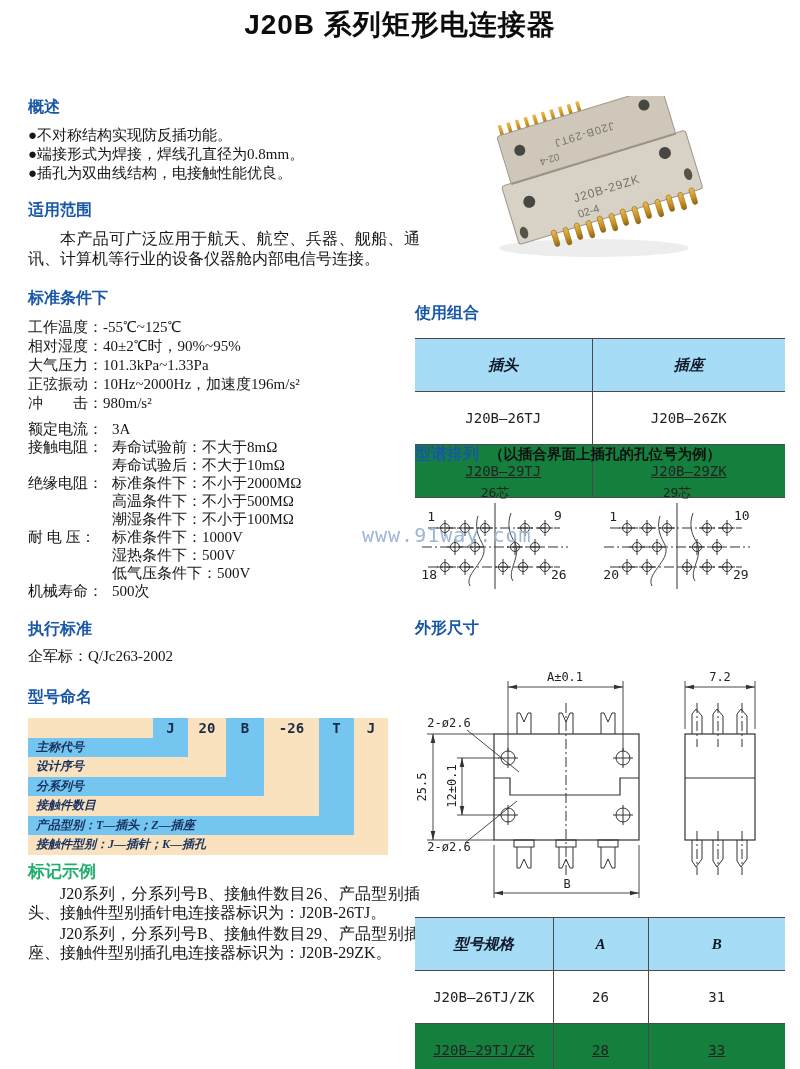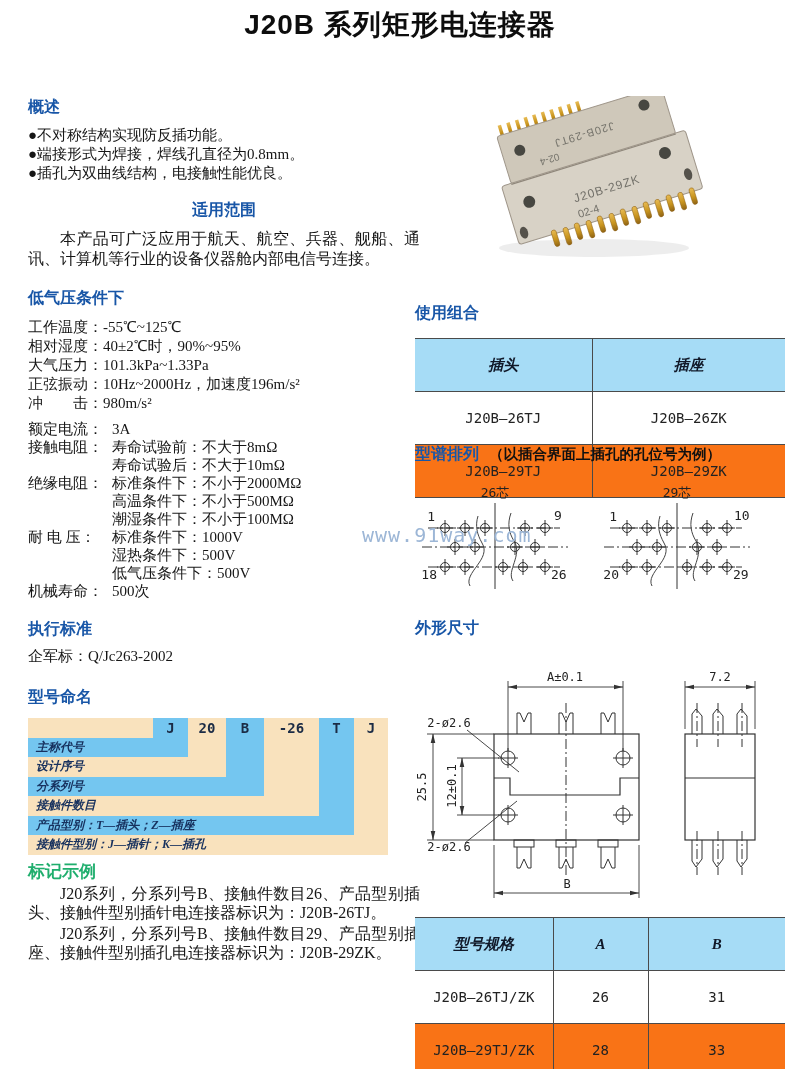--- a/index.html
+++ b/index.html
@@ -5,41 +5,41 @@
   html,body{margin:0;padding:0;background:#ffffff;}
   .page{position:relative;width:800px;height:1069px;background:#fff;overflow:hidden;
         font-family:"Liberation Serif",serif;color:#161616;}
   .title{position:absolute;top:6px;left:0;width:100%;text-align:center;margin:0;
          font-family:"Liberation Sans",sans-serif;font-weight:bold;font-size:28px;color:#0d0d0d;letter-spacing:1px;}
   .h-blue{font-family:"Liberation Sans",sans-serif;font-weight:bold;font-size:16px;line-height:26px;color:#1856a7;margin:0;}
   .h-green{font-family:"Liberation Sans",sans-serif;font-weight:bold;font-size:17px;line-height:21px;color:#1fae6d;margin:0;}
   .left-col{position:absolute;left:28px;top:94px;width:392px;}
   .bullets{margin-top:6px;font-size:15px;line-height:19px;}
   .para{margin:6px 0 0 0;font-size:16px;line-height:20px;text-align:justify;text-indent:2em;}
-  .mt14{margin-top:14px;text-align:center;} .mt16{margin-top:16px;} .mt18{margin-top:18px;}
+  .mt14{margin-top:14px;} .mt16{margin-top:16px;} .mt18{margin-top:18px;}
   .env{margin-top:7px;font-size:15px;line-height:19px;}
   .perf{margin-top:7px;font-size:15px;line-height:18px;}
   .perf-row{display:flex;}
   .perf-label{width:84px;flex:none;white-space:pre;}
   .std{margin-top:5px;font-size:15px;line-height:19px;}
   
   .naming{position:relative;width:360px;height:137px;background:#f9e2bd;margin-top:8px;}
   .nb{position:absolute;background:#74c6f0;}
   .ncode{position:absolute;top:0;height:20px;line-height:20px;text-align:center;
          font-family:"DejaVu Sans Mono",monospace;font-size:14px;font-weight:bold;color:#1b2b45;}
   .nlabel{position:absolute;left:8px;height:29px;line-height:19px;font-style:italic;font-weight:bold;
           font-size:12px;color:#17315e;white-space:nowrap;}
   .mark-para{margin:2px 0 0 0;font-size:16px;line-height:19px;text-align:justify;text-indent:2em;}
   
   .abs{position:absolute;}
   table{border-collapse:collapse;width:370px;table-layout:fixed;}
   td,th{border:1px solid #4a4a4a;height:28px;text-align:center;vertical-align:middle;padding:12px;}
   th{background:#a6dcf6;font-style:italic;font-weight:bold;font-size:15px;color:#101828;}
   td{font-family:"DejaVu Sans Mono",monospace;font-size:14px;color:#222;}
-  tr.tan td{background:#f97316;}
+  tr.tan td{background:#15803d;text-decoration:underline;}
   th:first-child,td:first-child{border-left:none;} th:last-child,td:last-child{border-right:none;}
   table{border-top:1.5px solid #3f3f3f;border-bottom:1.5px solid #3f3f3f;}
   .spec-note{font-size:14.5px;color:#101010;font-weight:bold;margin-left:6px;}
   .watermark{position:absolute;left:362px;top:523px;font-family:"DejaVu Sans Mono",monospace;
              font-size:20px;color:#9cb6d6;letter-spacing:1px;z-index:9;pointer-events:none;}
   .cad{font-family:"DejaVu Sans Mono",monospace;font-size:12px;fill:#222;}
   .cad13{font-family:"DejaVu Sans Mono",monospace;font-size:13px;fill:#222;}
   .cl{stroke:#333;stroke-width:1;stroke-dasharray:10 3 2 3;fill:none;}
   .sv{fill:none;stroke:#444;stroke-width:1;}
   .bodyln{fill:none;stroke:#333;stroke-width:1.2;}
@@ -58,21 +58,21 @@
     <h2 class="h-blue">概述</h2>
     <div class="bullets">
       <div>●不对称结构实现防反插功能。</div>
       <div>●端接形式为焊接，焊线孔直径为0.8mm。</div>
       <div>●插孔为双曲线结构，电接触性能优良。</div>
     </div>
 
     <h2 class="h-blue mt14">适用范围</h2>
     <p class="para">本产品可广泛应用于航天、航空、兵器、舰船、通讯、计算机等行业的设备仪器舱内部电信号连接。</p>
 
-    <h2 class="h-blue mt16">低气压条件下</h2>
+    <h2 class="h-blue mt16">标准条件下</h2>
     <div class="env">
       <div>工作温度：-55℃~125℃</div>
       <div>相对湿度：40±2℃时，90%~95%</div>
       <div>大气压力：101.3kPa~1.33Pa</div>
       <div>正弦振动：10Hz~2000Hz，加速度196m/s²</div>
       <div>冲　　击：980m/s²</div>
     </div>
 
     <div class="perf">
       <div class="perf-row">

